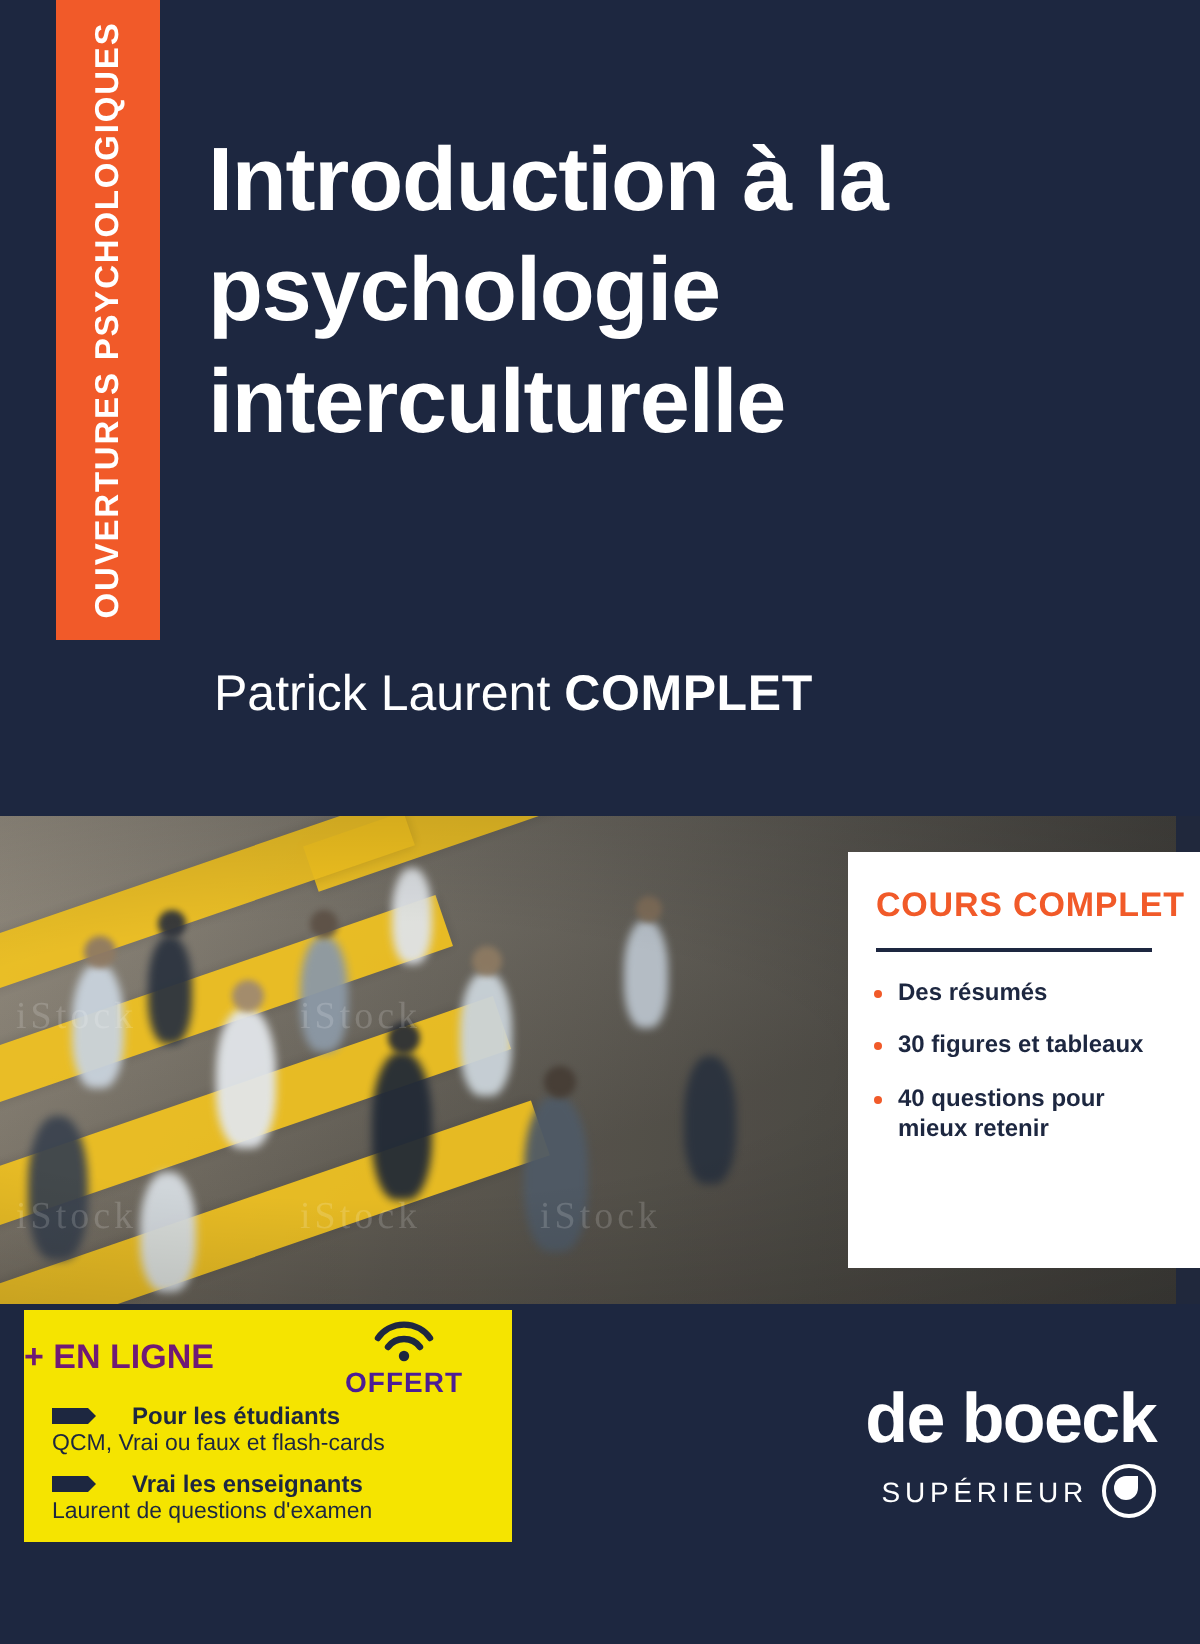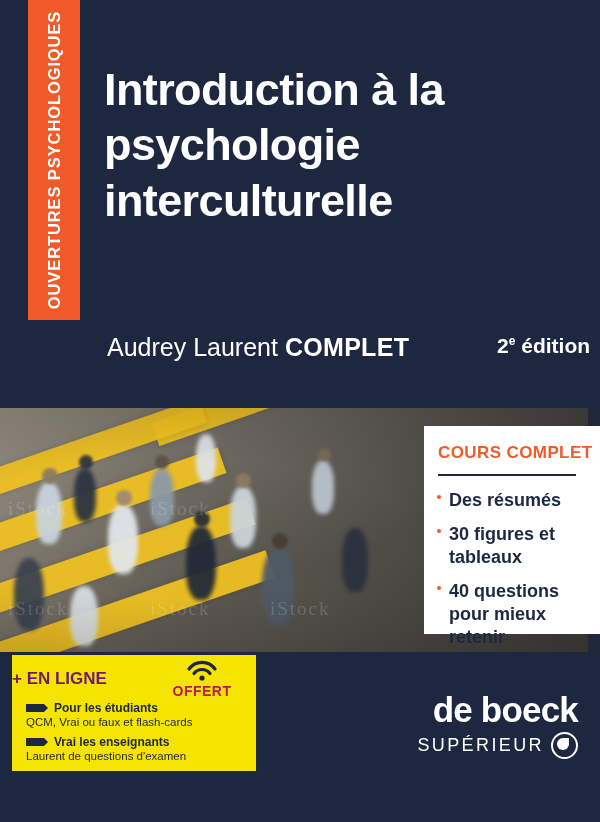--- a/index.html
+++ b/index.html
@@ -217,21 +217,21 @@
     margin: 0;
     padding: 0;
     list-style: none;
     width: 146px;
   }
   .info-box li {
     position: relative;
     padding-left: 12px;
     margin-bottom: 11px;
     color: #1d2740;
-    font-size: 18px;
+    font-size: 12px;
     font-weight: bold;
     line-height: 1.28;
   }
   .info-box li::before {
     content: "";
     position: absolute;
     left: 0;
     top: 6px;
     width: 4px;
     height: 4px;
@@ -276,36 +276,36 @@
     text-align: center;
   }
   .offert-badge .wifi {
     display: block;
     margin: 0 auto 2px auto;
     width: 34px;
     height: 24px;
   }
   .offert-badge .offert-text {
     display: block;
-    color: #be185d;
+    color: #4c1d95;
     font-size: 14px;
     font-weight: bold;
     letter-spacing: 0.5px;
   }
   .online-list {
     position: absolute;
     left: 14px;
     top: 46px;
     width: 222px;
   }
   .online-item { margin-bottom: 7px; }
   .online-item .row {
     display: flex;
     align-items: center;
-    gap: 6px;
+    gap: 18px;
   }
   .arrow {
     width: 22px;
     height: 8px;
     flex: 0 0 auto;
     display: block;
   }
   .online-item .head {
     color: #1d2740;
     font-size: 12px;
@@ -335,21 +335,21 @@
     white-space: nowrap;
   }
   .publisher .sup-row {
     display: flex;
     align-items: center;
     justify-content: flex-end;
     gap: 7px;
     margin-top: 5px;
   }
   .publisher .sup {
-    font-size: 18px;
+    font-size: 14px;
     letter-spacing: 2.4px;
     font-weight: normal;
     white-space: nowrap;
   }
   .publisher .mark {
     width: 23px;
     height: 23px;
     border: 2.4px solid #ffffff;
     border-radius: 50%;
     position: relative;
@@ -374,28 +374,24 @@
   <div class="top-panel">
 
     <div class="collection-band">
       <div class="collection-text">OUVERTURES PSYCHOLOGIQUES</div>
     </div>
 
     <div class="title">Introduction à la psychologie interculturelle</div>
 
     <div class="authors">
       <div>
-        <span class="given">Audrey Laurent </span><span class="family">COMPLET</span>
+        <span class="given">Patrick Laurent </span><span class="family">COMPLET</span>
       </div>
     </div>
 
-    <div class="edition">
-      <span>2</span><sup>e</sup>
-      <span>édition</span>
-    </div>
   </div>
 
   <div class="photo">
     <div class="asphalt"></div>
     <div class="stripe s5"></div>
     <div class="stripe s1"></div>
     <div class="stripe s2"></div>
     <div class="stripe s3"></div>
     <div class="stripe s4"></div>
 

